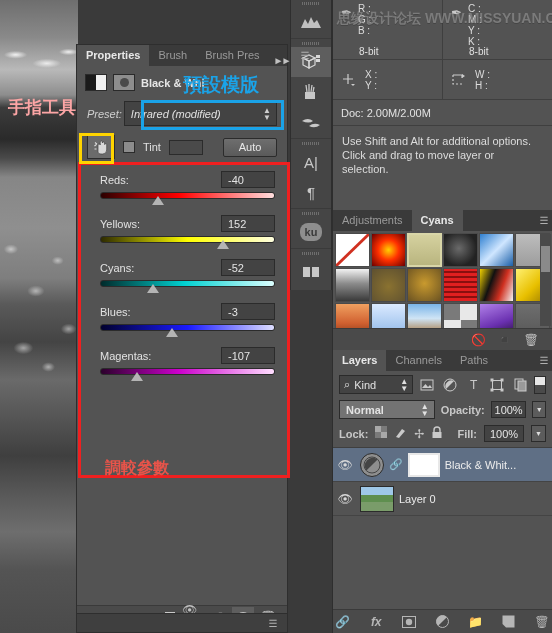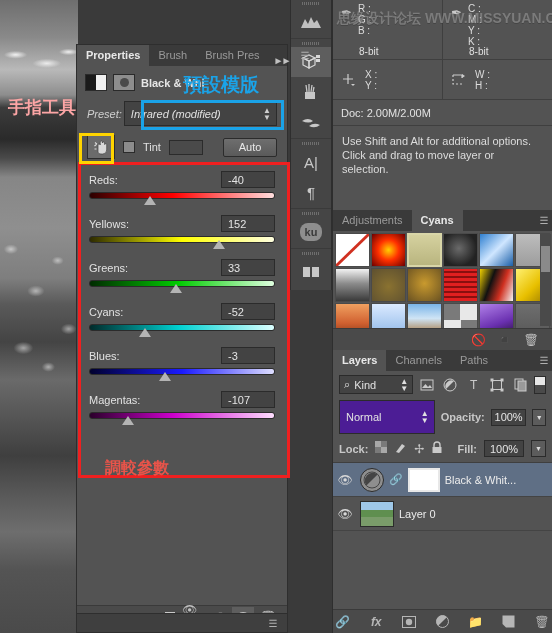--- a/index.html
+++ b/index.html
@@ -109,21 +109,21 @@
   #tint-swatch { width:34px;height:15px;background:#4a4a4a;border:1px solid #2b2b2b; }
   #auto-btn {
     margin-left:auto; width:54px;height:19px;border-radius:2px;
     background: linear-gradient(180deg,#6e6e6e,#5a5a5a);
     border:1px solid #2b2b2b; color:#e8e8e8;
     display:flex;align-items:center;justify-content:center;font-size:11px;
   }
 
   
   #sliders { padding: 6px 12px 0; }
-  .slider-group { margin-bottom: 9px; }
+  .slider-group { margin-bottom: 9px; margin-left: 11px; }
   .slider-top { display:flex; align-items:center; margin-bottom:4px; }
   .slider-name { font-size:11px; color:#e2e2e2; }
   .slider-val {
     margin-left:auto; width:54px; height:17px; background:#434343;
     border:1px solid #2b2b2b; color:#e4e4e4; font-size:11px;
     display:flex; align-items:center; padding-left:6px;
   }
   .track-wrap { position: relative; height: 14px; }
   .track { height: 7px; border-radius: 3px; border:1px solid #2b2b2b; }
   .thumb {
@@ -215,22 +215,22 @@
     width:76px;height:19px;background:#434343;border:1px solid #2b2b2b;
     display:flex;align-items:center;gap:4px;padding:0 4px;font-size:11px;color:#e0e0e0;
     position:relative;
   }
   .kind-select .updown { position:absolute;right:4px;font-size:8px;line-height:7px;text-align:center; }
   .fbtn { width:20px;height:19px;display:flex;align-items:center;justify-content:center;
           color:#cacaca;font-size:12px; }
   #filter-toggle { width:12px;height:18px;margin-left:auto;
         background:linear-gradient(180deg,#e6e6e6 0 50%,#4a4a4a 50% 100%); border:1px solid #2b2b2b; }
   #blend-row { display:flex; align-items:center; gap:6px; padding:2px 6px 3px; }
-  #blend-select { width:106px;height:34px;background:#4c1d95;border:1px solid #2b2b2b;
-      display:flex;align-items:center;padding:0 6px;font-size:11px;color:#e2e2e2;position:relative; }
+  #blend-select { width:106px;height:19px;background:#737373;border:1px solid #2b2b2b;
+      display:flex;align-items:center;padding:0 6px;font-size:11px;color:#e2e2e2;position:relative;font-weight:bold; }
   #blend-select .updown { position:absolute;right:5px;font-size:8px;line-height:7px;text-align:center; }
   .numbox { width:40px;height:17px;background:#434343;border:1px solid #2b2b2b;
       display:flex;align-items:center;justify-content:center;font-size:11px;color:#e4e4e4; }
   .mini-arrow { width:15px;height:17px;background:#5c5c5c;border:1px solid #2b2b2b;
       display:flex;align-items:center;justify-content:center;font-size:7px;color:#ddd; }
   #lock-row { display:flex; align-items:center; gap:7px; padding:3px 6px 5px; }
   .lock-i { color:#c6c6c6; font-size:12px; }
   #layer-list { border-top:1px solid #3f3f3f; }
   .layer-row { display:flex; align-items:center; height:34px; border-bottom:1px solid #444;
                padding-left:2px; gap:5px; }
@@ -605,30 +605,20 @@
           <span class="slider-name">Yellows:</span>
           <span class="slider-val">152</span>
         </div>
         <div class="track-wrap">
           <div class="track t-yellows"></div>
           <div class="thumb" style="left:70%"></div>
         </div>
       </div>
       <div class="slider-group">
         <div class="slider-top">
-          <span class="slider-name">Greens:</span>
-          <span class="slider-val">33</span>
-        </div>
-        <div class="track-wrap">
-          <div class="track t-greens"></div>
-          <div class="thumb" style="left:47%"></div>
-        </div>
-      </div>
-      <div class="slider-group">
-        <div class="slider-top">
           <span class="slider-name">Cyans:</span>
           <span class="slider-val">-52</span>
         </div>
         <div class="track-wrap">
           <div class="track t-cyans"></div>
           <div class="thumb" style="left:30%"></div>
         </div>
       </div>
       <div class="slider-group">
         <div class="slider-top">

